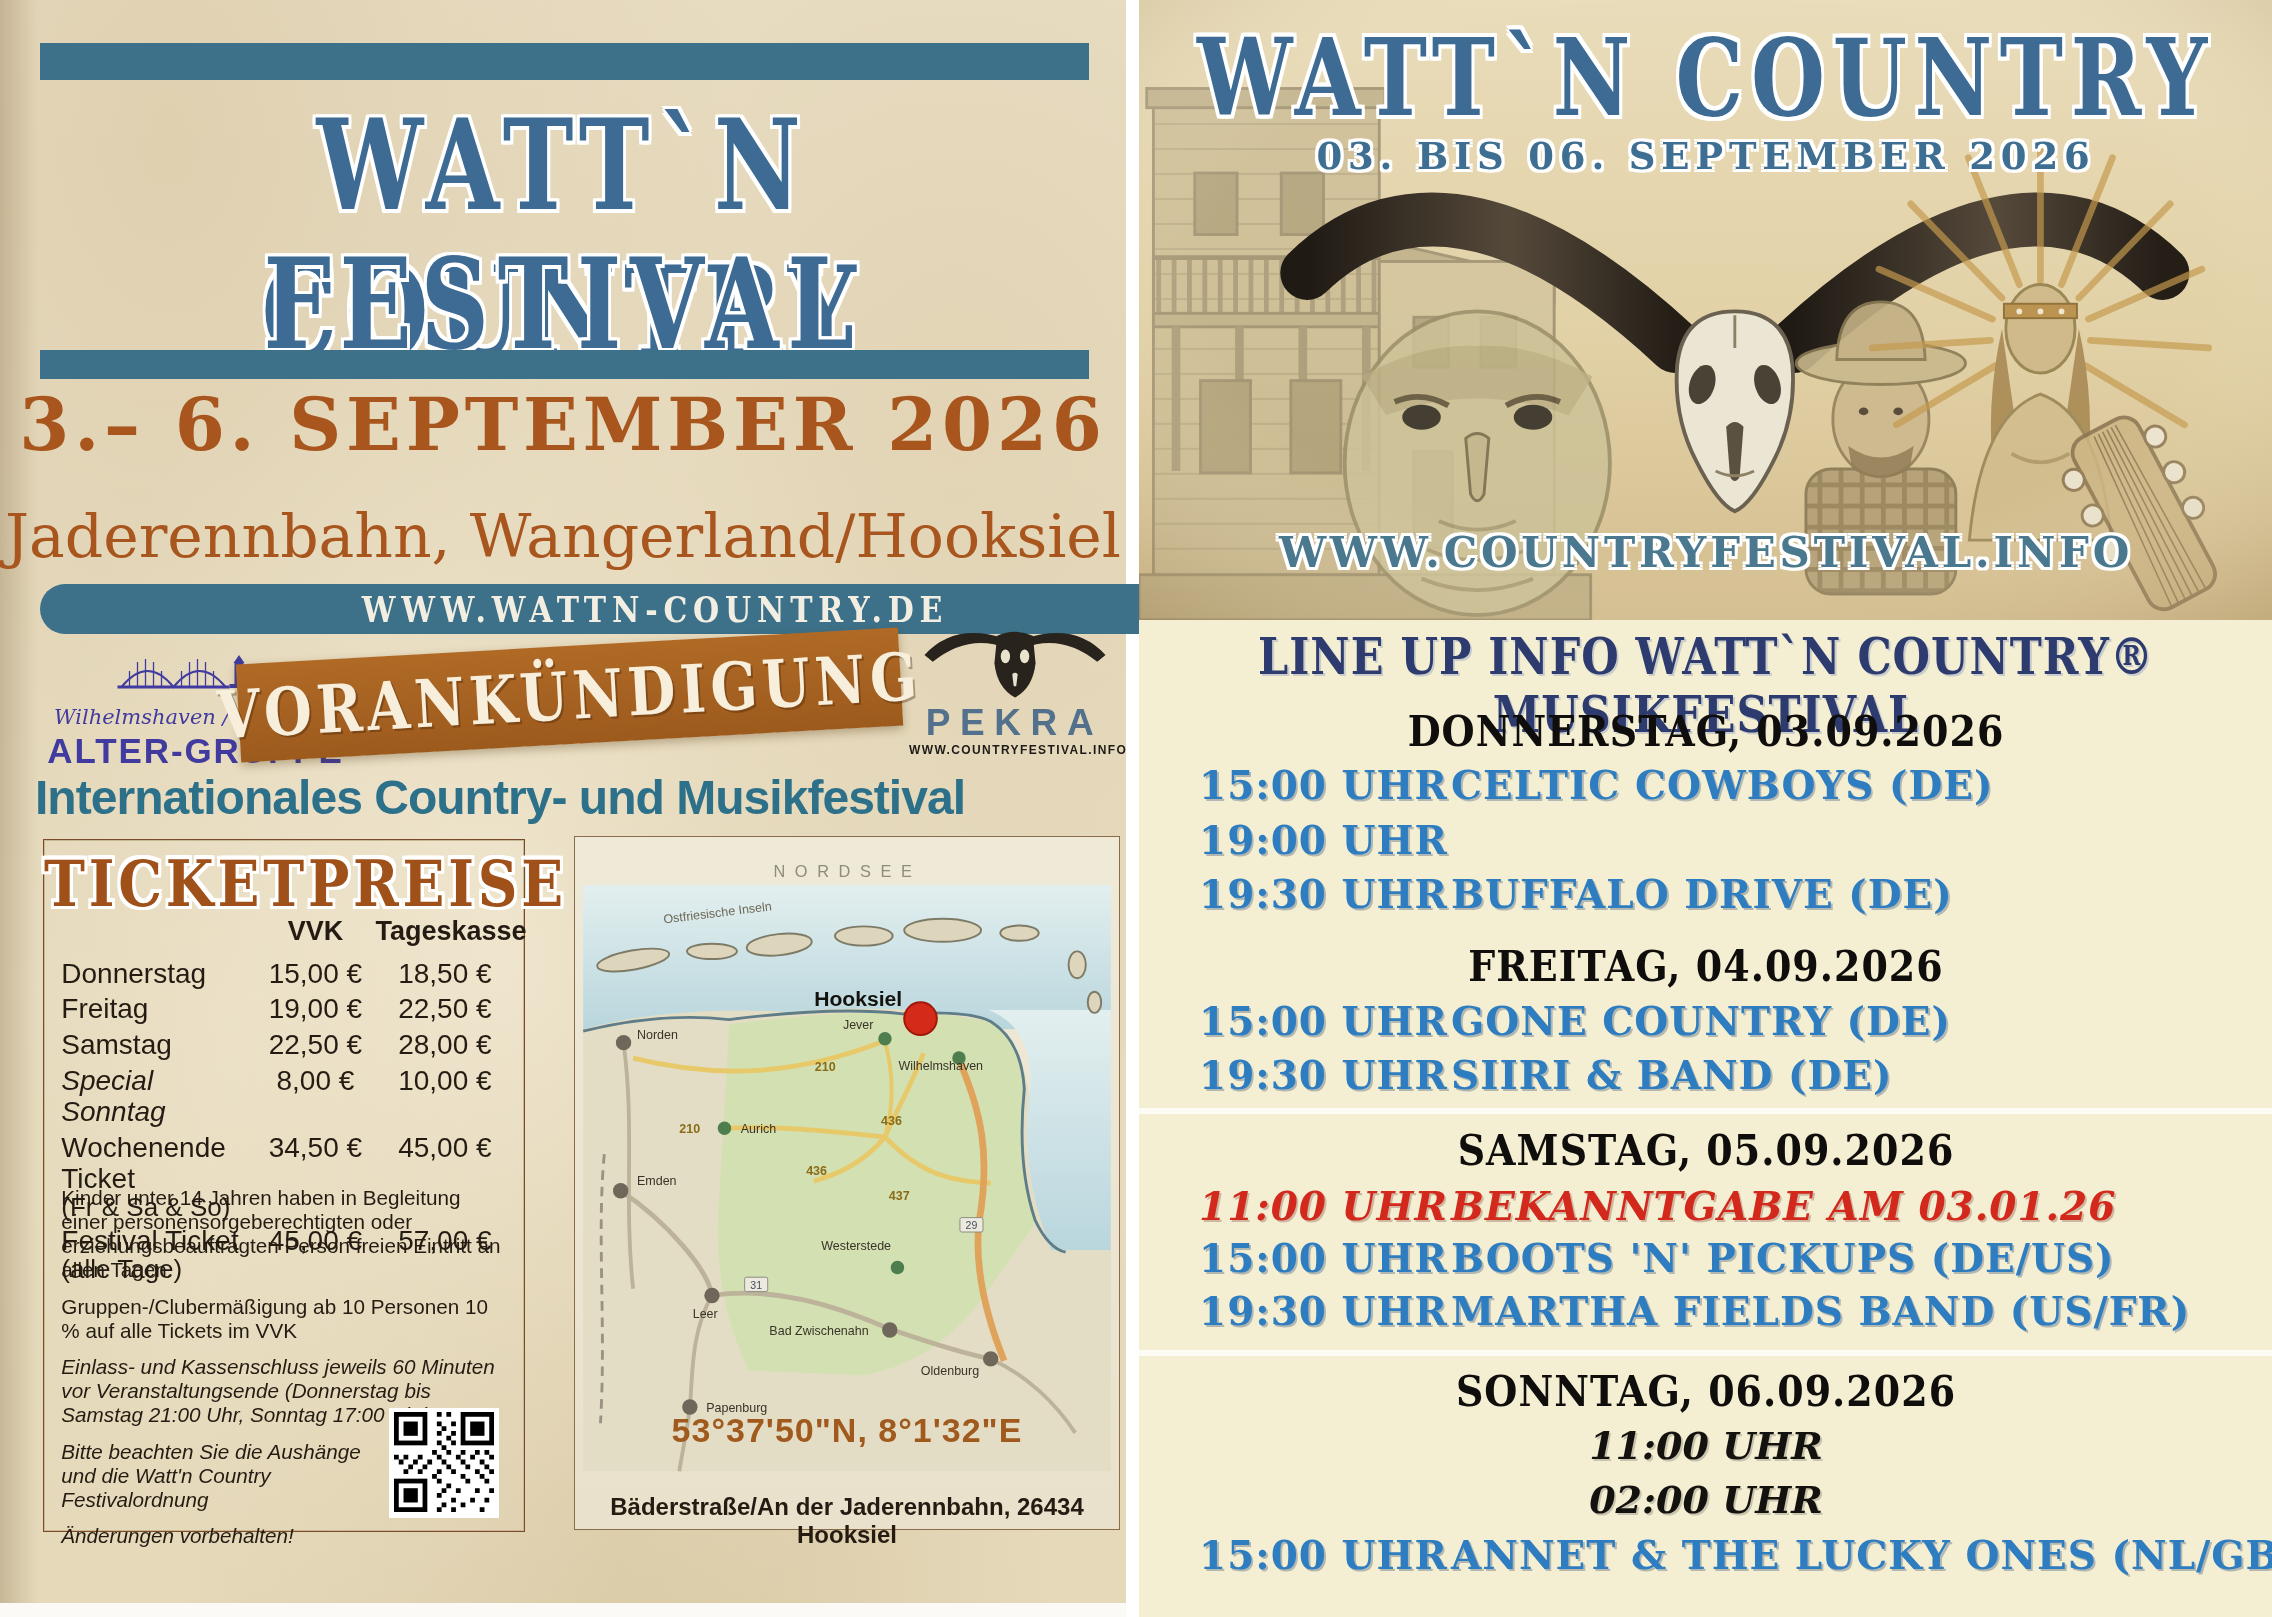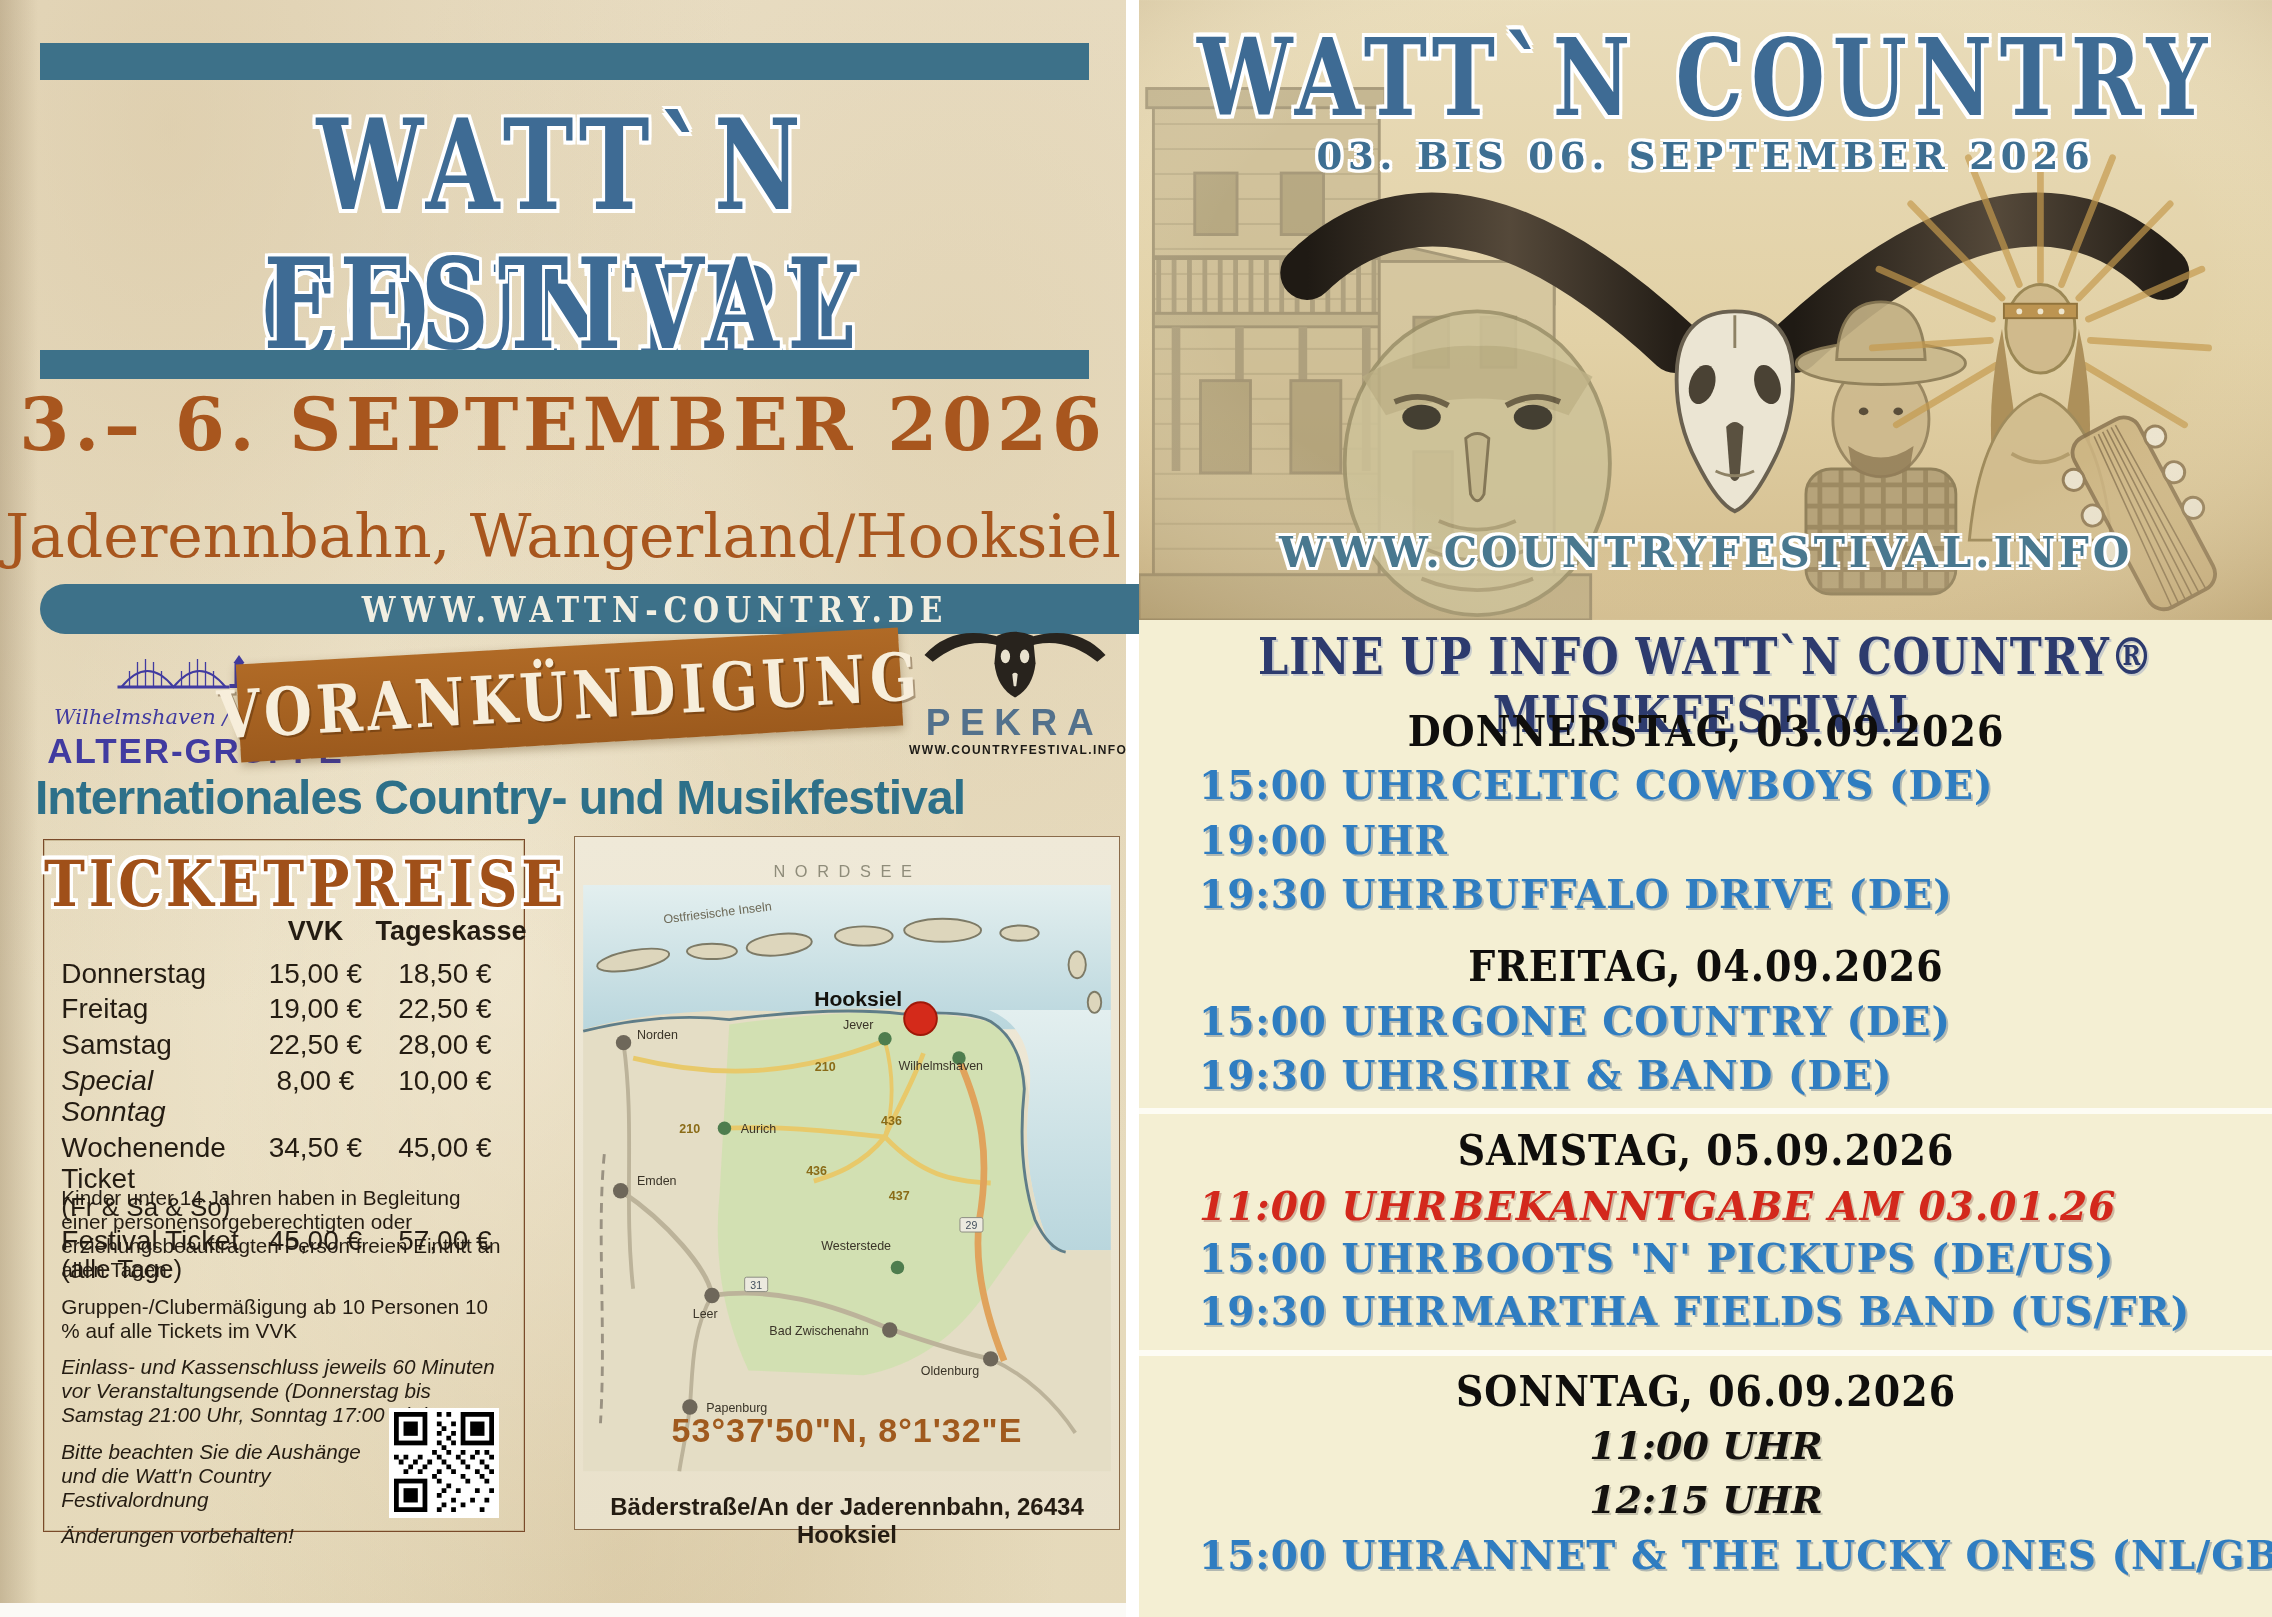--- a/index.html
+++ b/index.html
@@ -519,21 +519,21 @@
       </div>
       <div class="entry" style="top:668px">
         <span class="time">19:30 UHR</span>
           <span class="act">MARTHA FIELDS BAND (US/FR)</span>
       </div>
 
       <div class="sep" style="top:730px"></div>
 
       <div class="day-header western" style="top:748px">SONNTAG, 06.09.2026</div>
       <div class="entry-center" style="top:803px">11:00 UHR</div>
-      <div class="entry-center" style="top:857px">12:15 UHR</div>
+      <div class="entry-center" style="top:857px">02:00 UHR</div>
       <div class="entry" style="top:912px">
         <span class="time">15:00 UHR</span>
           <span class="act">ANNET &amp; THE LUCKY ONES (NL/GB)</span>
       </div>
     </div>
   </section>
 </div>
 
 
 </body></html>

